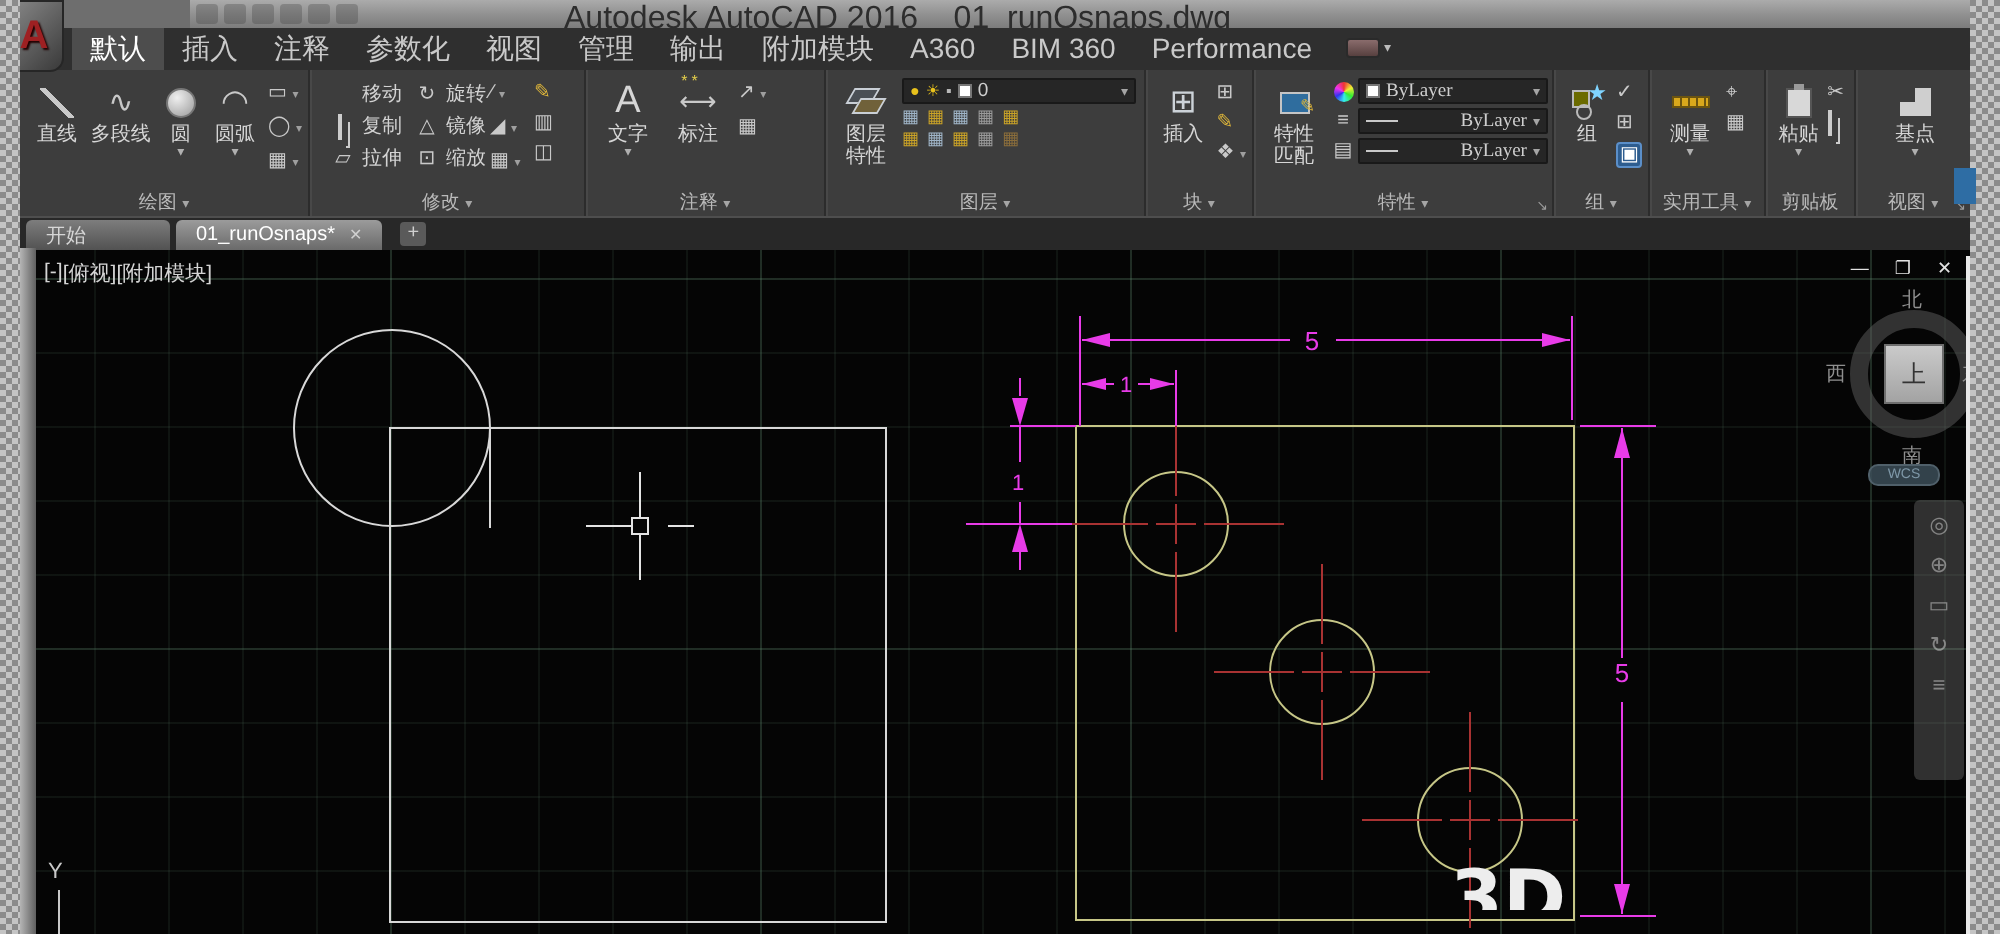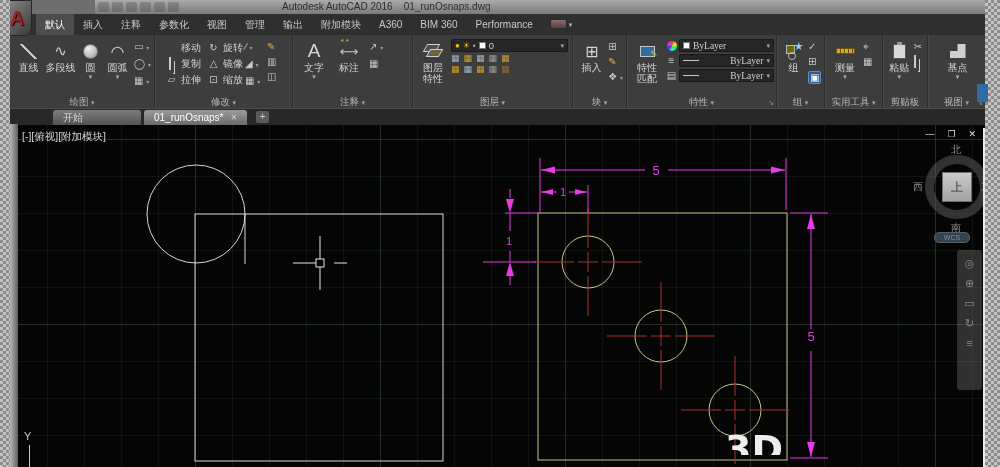--- a/index.html
+++ b/index.html
@@ -6,31 +6,31 @@
   #app{position:relative;width:1000px;height:467px;overflow:hidden;
        font-family:"Liberation Sans","DejaVu Sans",sans-serif;background:#060606;}
   #app *{box-sizing:border-box;}
 
   
   .titlebar{position:absolute;left:10px;top:0;width:975px;height:14px;
     background:linear-gradient(#ababab,#8f8f8f 55%,#7c7c7c);}
   .titlebar .left-seg{position:absolute;left:0;top:0;width:85px;height:14px;background:#6e6e6e;}
   .qat{position:absolute;left:88px;top:2px;height:10px;display:flex;gap:3px;}
   .qat span{width:11px;height:10px;background:rgba(55,55,55,.28);border-radius:2px;}
-  .title-text{position:absolute;left:272px;top:1px;font-size:10px;color:#2d2d2d;white-space:pre;}
+  .title-text{position:absolute;left:272px;top:1px;font-size:16px;color:#2d2d2d;white-space:pre;}
 
   .logo{position:absolute;left:2px;top:0;width:30px;height:36px;z-index:20;
     background:linear-gradient(135deg,#8a8a8a,#3a3a3a);border:1px solid #262626;
     border-radius:0 0 7px 0;display:flex;align-items:center;justify-content:center;}
   .logo span{color:#9e2022;font-size:20px;font-weight:bold;text-shadow:1px 1px 1px #200;}
 
   
   .tabrow{position:absolute;left:10px;top:14px;width:975px;height:21px;background:#2f2f2f;
     display:flex;align-items:stretch;padding-left:26px;}
-  .rtab{font-size:10px;color:#c9c9c9;padding:0 9px;line-height:21px;cursor:default;}
+  .rtab{font-size:14px;color:#c9c9c9;padding:0 9px;line-height:21px;cursor:default;}
   .rtab.active{background:#4d4d4d;color:#fff;}
   .record-btn{margin-left:8px;margin-top:5px;width:17px;height:10px;border-radius:2px;
     background:linear-gradient(#8a6c6c,#57403f);border:1px solid #2a2a2a;
     color:#d8bcbc;font-size:6px;line-height:8px;text-align:center;}
   .record-caret{color:#bbb;font-size:7px;line-height:21px;margin-left:2px;}
 
   
   .ribbon{position:absolute;left:10px;top:35px;width:975px;height:73px;background:#3d3d3d;}
   .panel{position:absolute;top:0;height:73px;border-right:1px solid #2c2c2c;
     box-shadow:1px 0 0 rgba(255,255,255,.06);overflow:hidden;}
@@ -93,21 +93,21 @@
   .lyr-glyph{font-size:8px;}
   .lyr-rows{display:flex;flex-direction:column;gap:2px;margin-top:2px;}
   .lyr-row{display:flex;gap:4px;}
   .lyr-row span{font-size:9px;line-height:9px;}
 
   
   .filetabs{position:absolute;left:10px;top:108px;width:975px;height:17px;background:#282828;
     border-top:1px solid #4e4e4e;display:flex;align-items:flex-end;padding-left:3px;}
   .ftab{height:15px;border-radius:3px 3px 0 0;font-size:10px;display:flex;align-items:center;
     padding:0 10px;margin-right:3px;}
-  .ftab.start{background:linear-gradient(#7d7d7d,#525252);color:#d6d6d6;width:88px;margin-left:40px;}
+  .ftab.start{background:linear-gradient(#7d7d7d,#525252);color:#d6d6d6;width:72px;}
   .ftab.active{background:linear-gradient(#9b9b9b,#6a6a6a);color:#fff;}
   .ftab .close{margin-left:7px;font-size:8px;color:#d0d0d0;}
   .newtab{width:13px;height:12px;margin:0 0 2px 6px;background:#5a5a5a;border-radius:2px;
     color:#cfcfcf;font-size:10px;line-height:11px;text-align:center;}
 
   
   .canvas{position:absolute;left:10px;top:125px;width:976px;height:342px;background:#050505;
     background-image:
       linear-gradient(rgba(80,115,92,.14) 1px,transparent 1px),
       linear-gradient(90deg,rgba(80,115,92,.14) 1px,transparent 1px),

